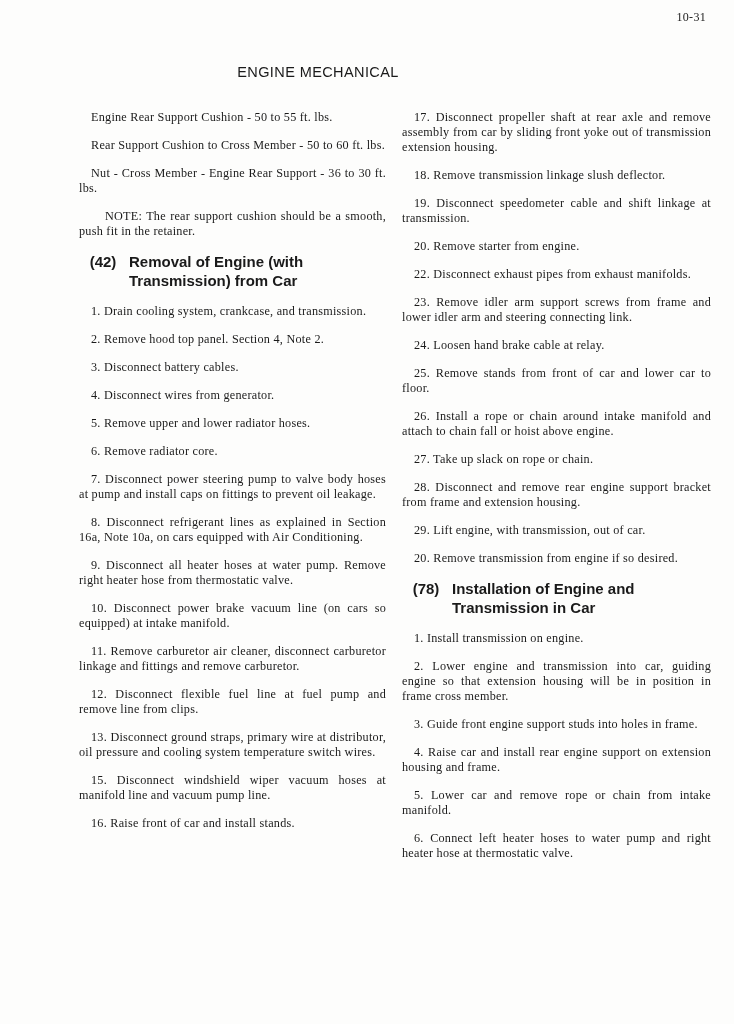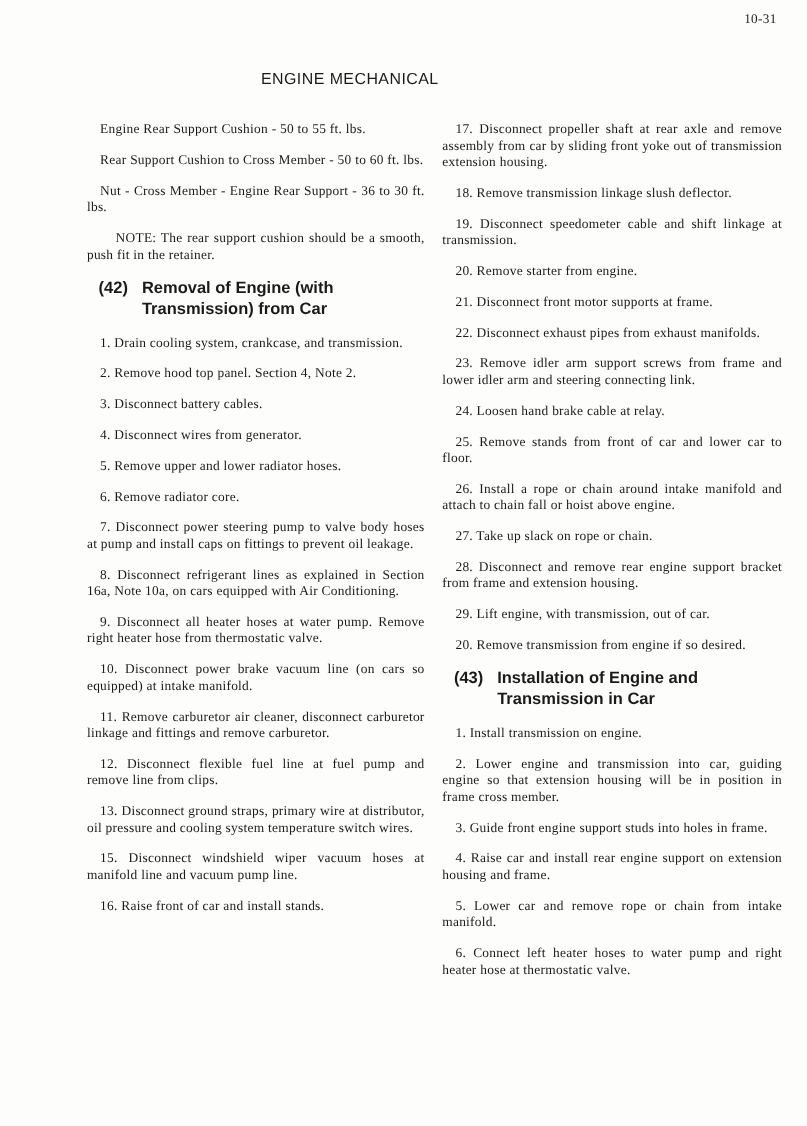--- a/index.html
+++ b/index.html
@@ -66,34 +66,33 @@
     <p class="para">16. Raise front of car and install stands.</p>
   </div>
 </div>
 
 <div class="col col-right">
   <div>
     <p class="para">17. Disconnect propeller shaft at rear axle and remove assembly from car by sliding front yoke out of transmission extension housing.</p>
     <p class="para">18. Remove transmission linkage slush deflector.</p>
     <p class="para">19. Disconnect speedometer cable and shift linkage at transmission.</p>
     <p class="para">20. Remove starter from engine.</p>
-    <p class="para">21. Disconnect front motor supports at frame.</p>
     <p class="para">22. Disconnect exhaust pipes from exhaust manifolds.</p>
     <p class="para">23. Remove idler arm support screws from frame and lower idler arm and steering connecting link.</p>
     <p class="para">24. Loosen hand brake cable at relay.</p>
     <p class="para">25. Remove stands from front of car and lower car to floor.</p>
     <p class="para">26. Install a rope or chain around intake manifold and attach to chain fall or hoist above engine.</p>
     <p class="para">27. Take up slack on rope or chain.</p>
     <p class="para">28. Disconnect and remove rear engine support bracket from frame and extension housing.</p>
     <p class="para">29. Lift engine, with transmission, out of car.</p>
     <p class="para">20. Remove transmission from engine if so desired.</p>
   </div>
 
   <div class="heading">
-    <span class="num">(43)</span>
+    <span class="num">(78)</span>
     <span class="text">Installation of Engine and Transmission in Car</span>
   </div>
 
   <div>
     <p class="para">1. Install transmission on engine.</p>
     <p class="para">2. Lower engine and transmission into car, guiding engine so that extension housing will be in position in frame cross member.</p>
     <p class="para">3. Guide front engine support studs into holes in frame.</p>
     <p class="para">4. Raise car and install rear engine support on extension housing and frame.</p>
     <p class="para">5. Lower car and remove rope or chain from intake manifold.</p>
     <p class="para">6. Connect left heater hoses to water pump and right heater hose at thermostatic valve.</p>

